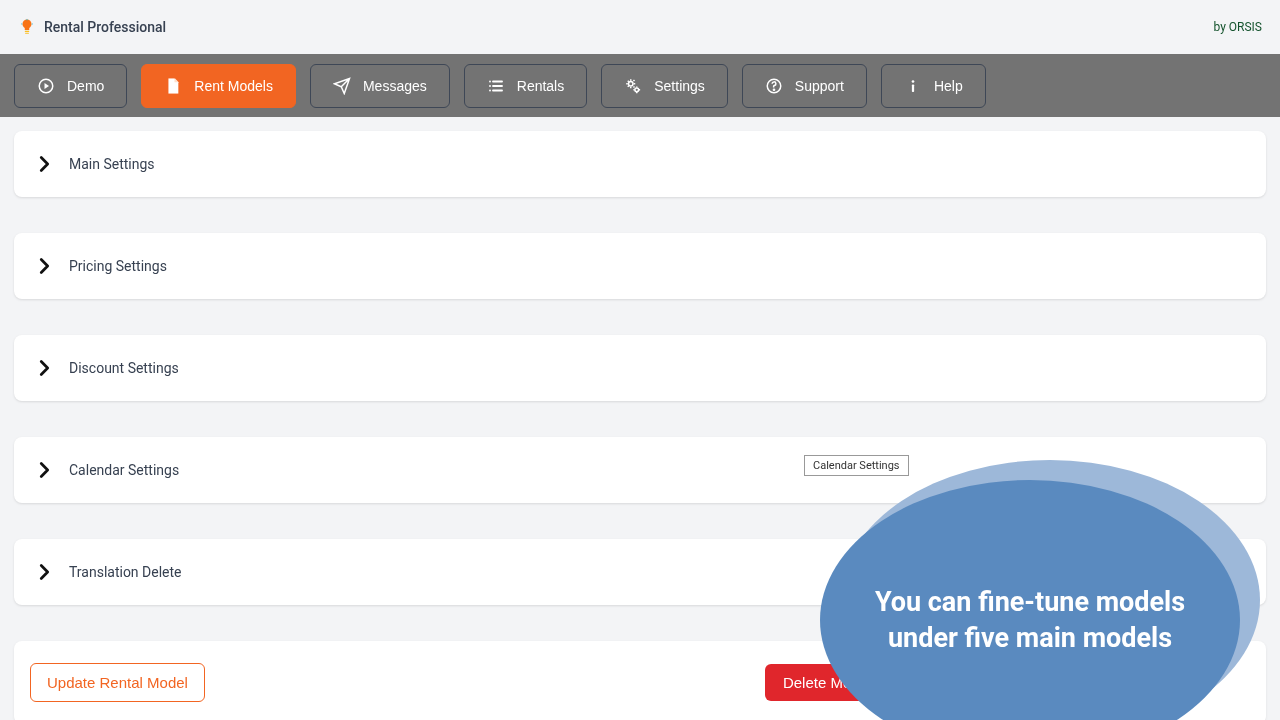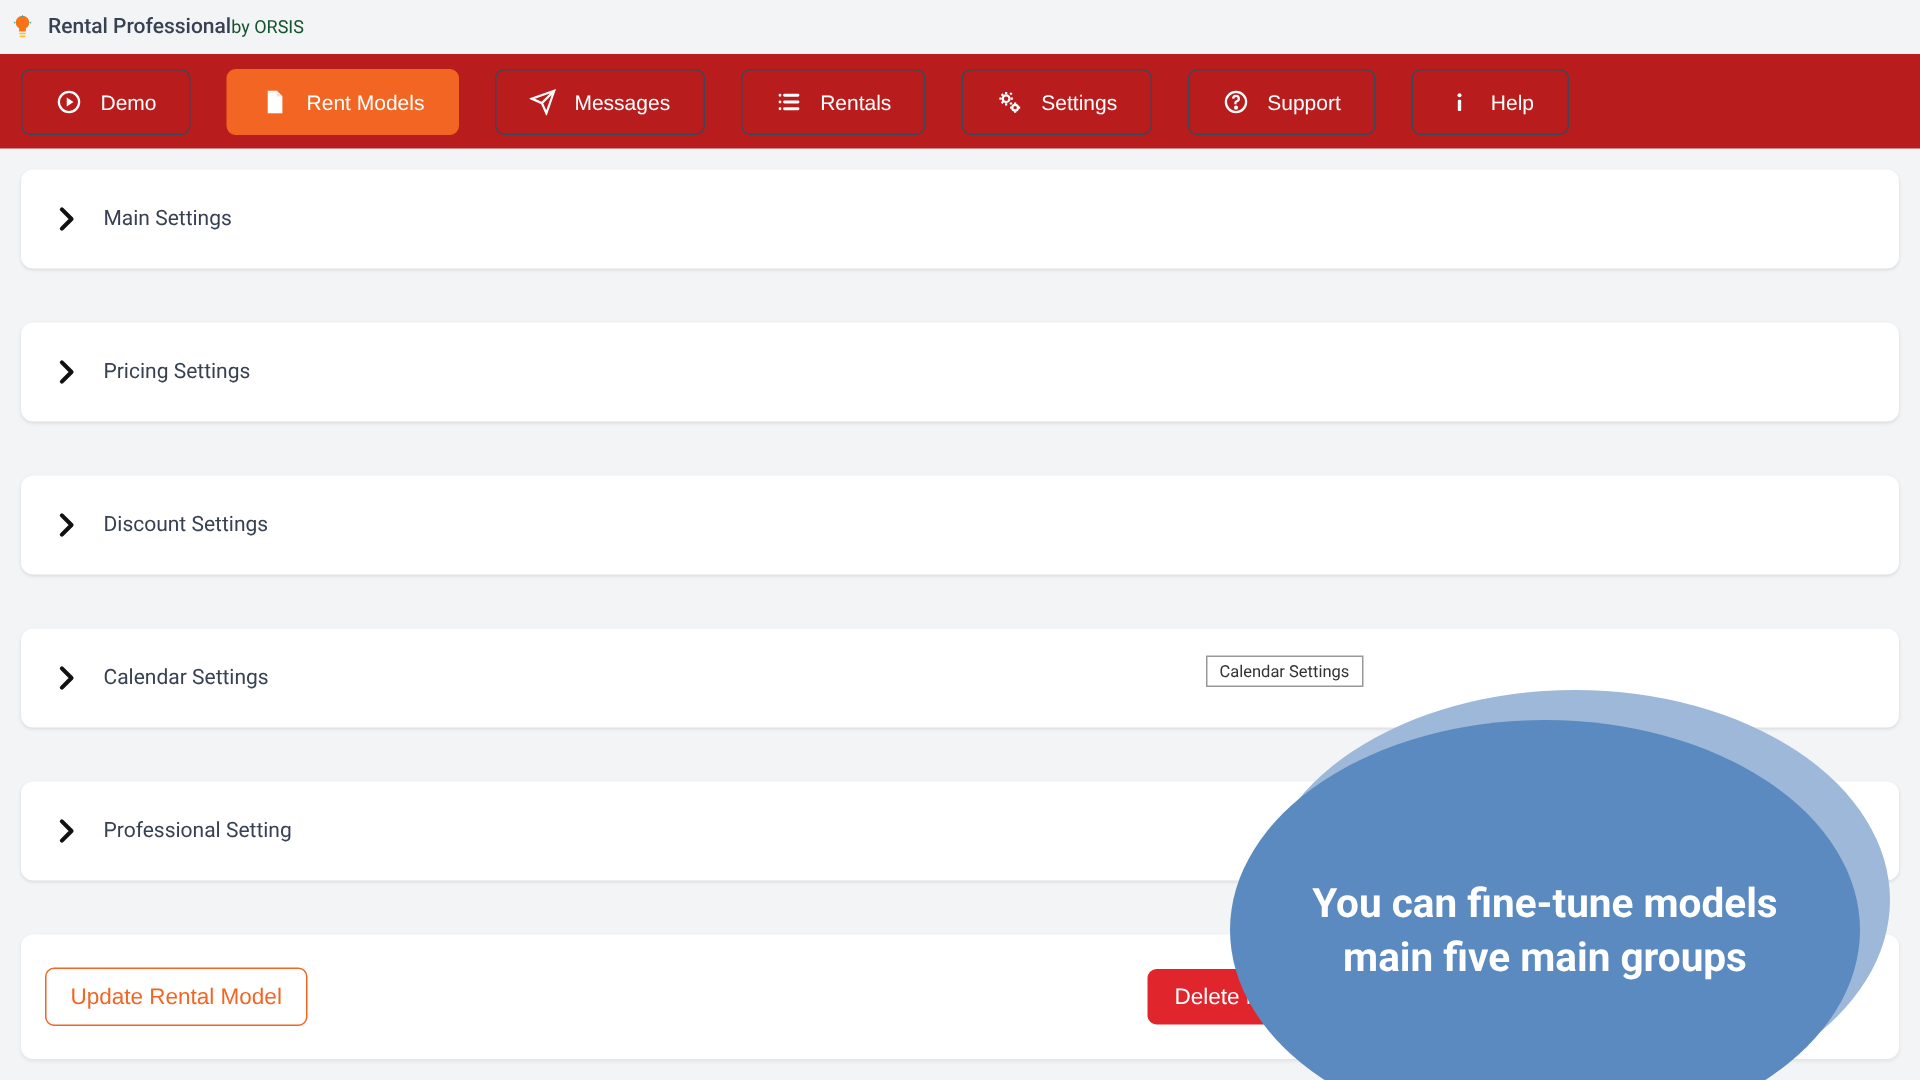--- a/index.html
+++ b/index.html
@@ -1,37 +1,37 @@
 <!DOCTYPE html>
 <html><head>
 <meta charset="utf-8">
 <style>
   * { box-sizing: border-box; margin: 0; padding: 0; }
   html, body { width: 1280px; height: 720px; font-family: -apple-system, BlinkMacSystemFont, "Segoe UI", Roboto, sans-serif; background: #f3f4f6; overflow: hidden; }
   
   .top-bar {
-    height: 36px;
+    height: 54px;
     background: #f3f4f6;
     display: flex;
     align-items: center;
-    justify-content: flex-start;
-    padding: 0 6px;
+    justify-content: space-between;
+    padding: 0 18px;
   }
   .top-bar-left { display: flex; align-items: center; gap: 8px; }
   .top-bar-icon { width: 18px; height: 18px; }
   .top-bar-title { font-size: 14px; color: #374151; font-weight: 500; }
   .top-bar-right { font-size: 12px; color: #14532d; }
   
   .nav-bar {
     height: 63px;
-    background: #b91c1c;
+    background: #737373;
     display: flex;
     align-items: center;
     padding: 0 14px;
-    gap: 24px;
+    gap: 14px;
   }
   .nav-btn {
     display: flex;
     align-items: center;
     gap: 12px;
     padding: 12px 22px;
     border-radius: 6px;
     font-size: 14px;
     font-weight: 500;
     color: #fff;
@@ -243,28 +243,28 @@
         <path d="M9 5l7 7-7 7"></path>
       </svg>
     <span class="panel-title">Calendar Settings</span>
     <div class="tooltip-box">Calendar Settings</div>
   </div>
 
   <div class="panel">
     <svg class="panel-chevron" viewBox="0 0 24 24" fill="none" stroke="#111" stroke-width="3" stroke-linecap="round" stroke-linejoin="round">
         <path d="M9 5l7 7-7 7"></path>
       </svg>
-    <span class="panel-title">Professional Setting</span>
+    <span class="panel-title">Translation Delete</span>
   </div>
 
   <div class="action-row">
     <button class="btn-update">Update Rental Model</button>
     <button class="btn-delete">Delete Model</button>
   </div>
 
 </div>
 
 <div class="callout-wrap">
   <div class="callout-back"></div>
   <div class="callout-front">
-    <div class="callout-text">You can fine-tune models main five main groups</div>
+    <div class="callout-text">You can fine-tune models under five main models</div>
   </div>
 </div>
 
 </body></html>

